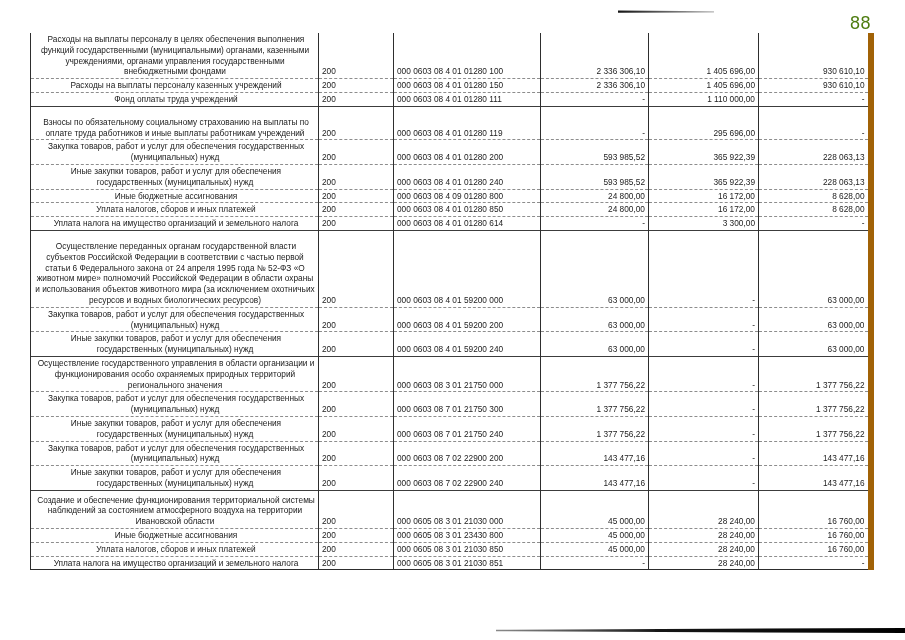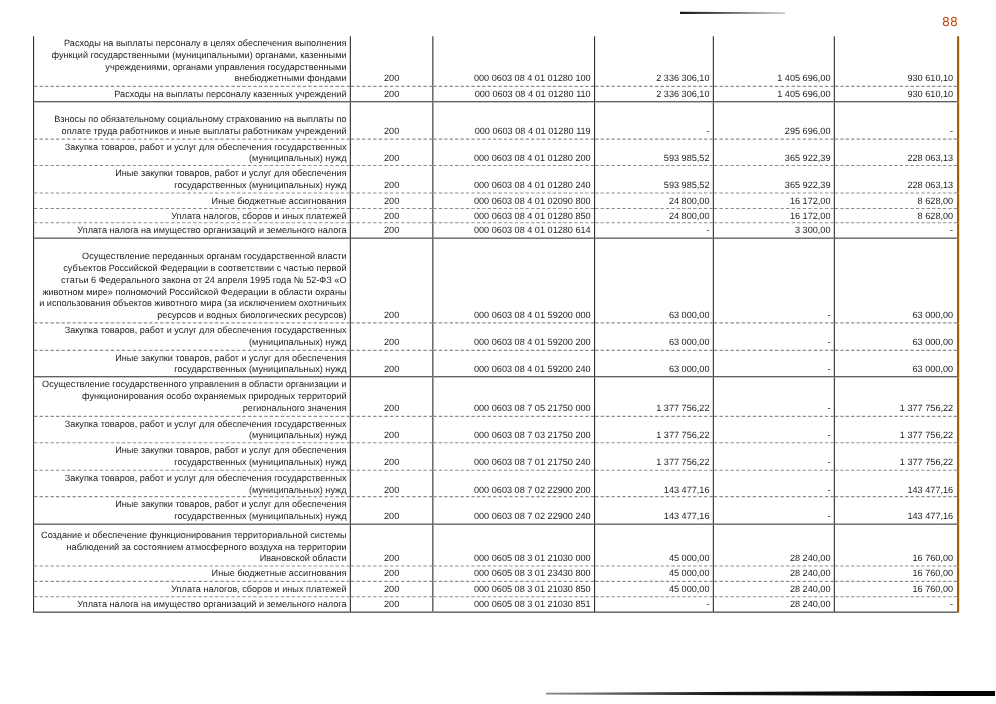--- a/index.html
+++ b/index.html
@@ -18,48 +18,48 @@
     clip-path:polygon(0 20%,100% 45%,100% 80%,0 90%);
   }
   .bottom-mark{
     position:absolute;left:496px;top:628px;width:409px;height:5px;
     background:linear-gradient(to right,#8a8a8a,#161616 40%,#000);
     clip-path:polygon(0 35%,100% 0,100% 100%,0 65%);
   }
 
   .page-number{
     position:absolute;top:13px;right:34px;
-    font-size:12px;letter-spacing:.5px;color:#c2410c;
+    font-size:18px;letter-spacing:.5px;color:#4d7c0f;
   }
 
   table.budget-table{
     position:absolute;left:30px;top:33px;width:840px;
     border-collapse:collapse;table-layout:fixed;
     border-bottom:1.5px solid #2d2d2d;
   }
   col.c1{width:288px;} col.c2{width:75px;} col.c3{width:147px;}
   col.c4{width:108px;} col.c5{width:110px;} col.c6{width:112px;}
 
   td{
     border-left:1.5px solid #2e2e2e;
     vertical-align:bottom;
     font-size:8.3px;line-height:10.8px;
     padding:1px 3px 1px 3px;
     color:#1b1b1b;
     overflow:hidden;
   }
-  td:last-child{border-right:2px solid #a16207;}
+  td:last-child{border-right:6px solid #a16207;}
   tr + tr td{border-top:1px dashed #8d8d8d;}
   tr.section td{border-top:1px solid #3c3c3c;}
   tr.padded td{padding-top:10px;}
   tr.padded-sm td{padding-top:4px;}
 
-  td.c-name{text-align:right;padding-left:4px;text-indent:2px;}
-  td.c-code{text-align:center;}
-  td.c-kbk{text-align:right;white-space:nowrap;}
+  td.c-name{text-align:center;padding-left:4px;text-indent:2px;}
+  td.c-code{}
+  td.c-kbk{text-align:left;white-space:nowrap;}
   td.c-amt{text-align:right;white-space:nowrap;padding-right:3px;}
 </style>
 </head>
 <body>
 
 <div class="page">
   <div class="top-mark"></div>
 
   <div class="page-number">88</div>
 
@@ -78,26 +78,34 @@
     <td class="c-code">200</td>
     <td class="c-kbk">000 0603 08 4 01 01280 100</td>
     <td class="c-amt">2 336 306,10</td>
     <td class="c-amt">1 405 696,00</td>
     <td class="c-amt">930 610,10</td>
   </tr>
 
   <tr>
     <td class="c-name">Расходы на выплаты персоналу казенных учреждений</td>
     <td class="c-code">200</td>
-    <td class="c-kbk">000 0603 08 4 01 01280 110</td>
+    <td class="c-kbk">000 0603 08 4 01 01280 150</td>
     <td class="c-amt">2 336 306,10</td>
     <td class="c-amt">1 405 696,00</td>
     <td class="c-amt">930 610,10</td>
   </tr>
 
+  <tr>
+    <td class="c-name">Фонд оплаты труда учреждений</td>
+    <td class="c-code">200</td>
+    <td class="c-kbk">000 0603 08 4 01 01280 111</td>
+    <td class="c-amt">-</td>
+    <td class="c-amt">1 110 000,00</td>
+    <td class="c-amt">-</td>
+  </tr>
 
   <tr class="section padded">
     <td class="c-name">Взносы по обязательному социальному страхованию на выплаты по оплате труда работников и иные выплаты работникам учреждений</td>
     <td class="c-code">200</td>
     <td class="c-kbk">000 0603 08 4 01 01280 119</td>
     <td class="c-amt">-</td>
     <td class="c-amt">295 696,00</td>
     <td class="c-amt">-</td>
   </tr>
 
@@ -116,21 +124,21 @@
     <td class="c-kbk">000 0603 08 4 01 01280 240</td>
     <td class="c-amt">593 985,52</td>
     <td class="c-amt">365 922,39</td>
     <td class="c-amt">228 063,13</td>
   </tr>
 
 
   <tr>
     <td class="c-name">Иные бюджетные ассигнования</td>
     <td class="c-code">200</td>
-    <td class="c-kbk">000 0603 08 4 01 02090 800</td>
+    <td class="c-kbk">000 0603 08 4 09 01280 800</td>
     <td class="c-amt">24 800,00</td>
     <td class="c-amt">16 172,00</td>
     <td class="c-amt">8 628,00</td>
   </tr>
 
   <tr>
     <td class="c-name">Уплата налогов, сборов и иных платежей</td>
     <td class="c-code">200</td>
     <td class="c-kbk">000 0603 08 4 01 01280 850</td>
     <td class="c-amt">24 800,00</td>
@@ -171,30 +179,30 @@
     <td class="c-code">200</td>
     <td class="c-kbk">000 0603 08 4 01 59200 240</td>
     <td class="c-amt">63 000,00</td>
     <td class="c-amt">-</td>
     <td class="c-amt">63 000,00</td>
   </tr>
 
   <tr class="section">
     <td class="c-name">Осуществление государственного управления в области организации и функционирования особо охраняемых природных территорий регионального значения</td>
     <td class="c-code">200</td>
-    <td class="c-kbk">000 0603 08 7 05 21750 000</td>
-    <td class="c-amt">1 377 756,22</td>
-    <td class="c-amt">-</td>
-    <td class="c-amt">1 377 756,22</td>
-  </tr>
-
-  <tr>
-    <td class="c-name">Закупка товаров, работ и услуг для обеспечения государственных (муниципальных) нужд</td>
-    <td class="c-code">200</td>
-    <td class="c-kbk">000 0603 08 7 03 21750 200</td>
+    <td class="c-kbk">000 0603 08 3 01 21750 000</td>
+    <td class="c-amt">1 377 756,22</td>
+    <td class="c-amt">-</td>
+    <td class="c-amt">1 377 756,22</td>
+  </tr>
+
+  <tr>
+    <td class="c-name">Закупка товаров, работ и услуг для обеспечения государственных (муниципальных) нужд</td>
+    <td class="c-code">200</td>
+    <td class="c-kbk">000 0603 08 7 01 21750 300</td>
     <td class="c-amt">1 377 756,22</td>
     <td class="c-amt">-</td>
     <td class="c-amt">1 377 756,22</td>
   </tr>
 
   <tr>
     <td class="c-name">Иные закупки товаров, работ и услуг для обеспечения государственных (муниципальных) нужд</td>
     <td class="c-code">200</td>
     <td class="c-kbk">000 0603 08 7 01 21750 240</td>
     <td class="c-amt">1 377 756,22</td>

